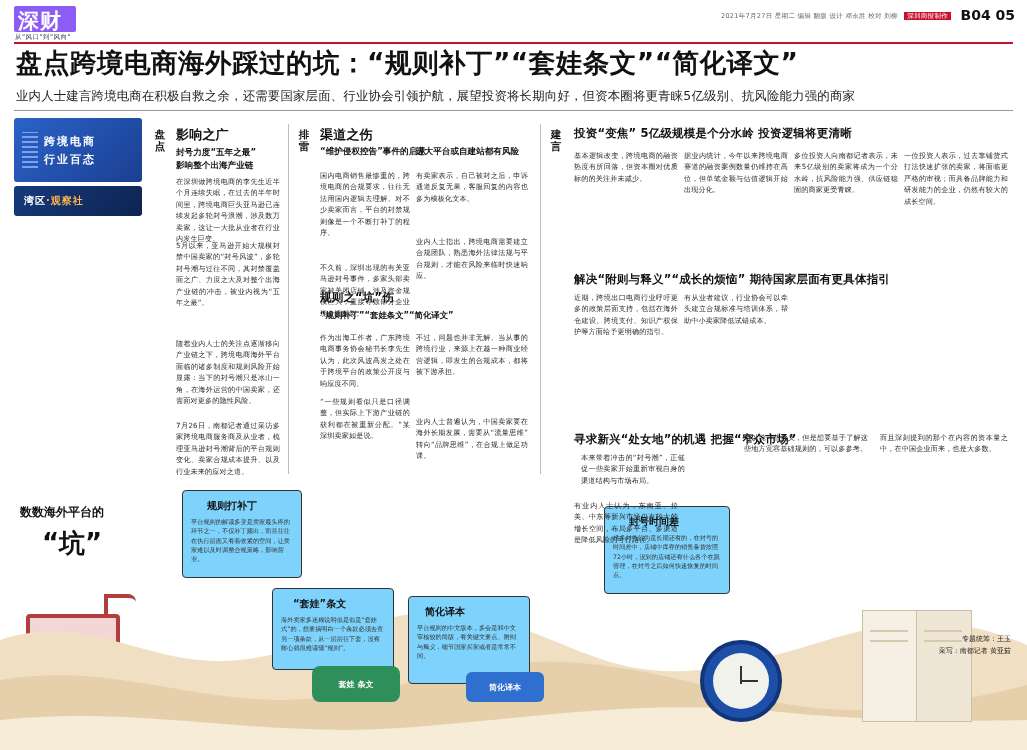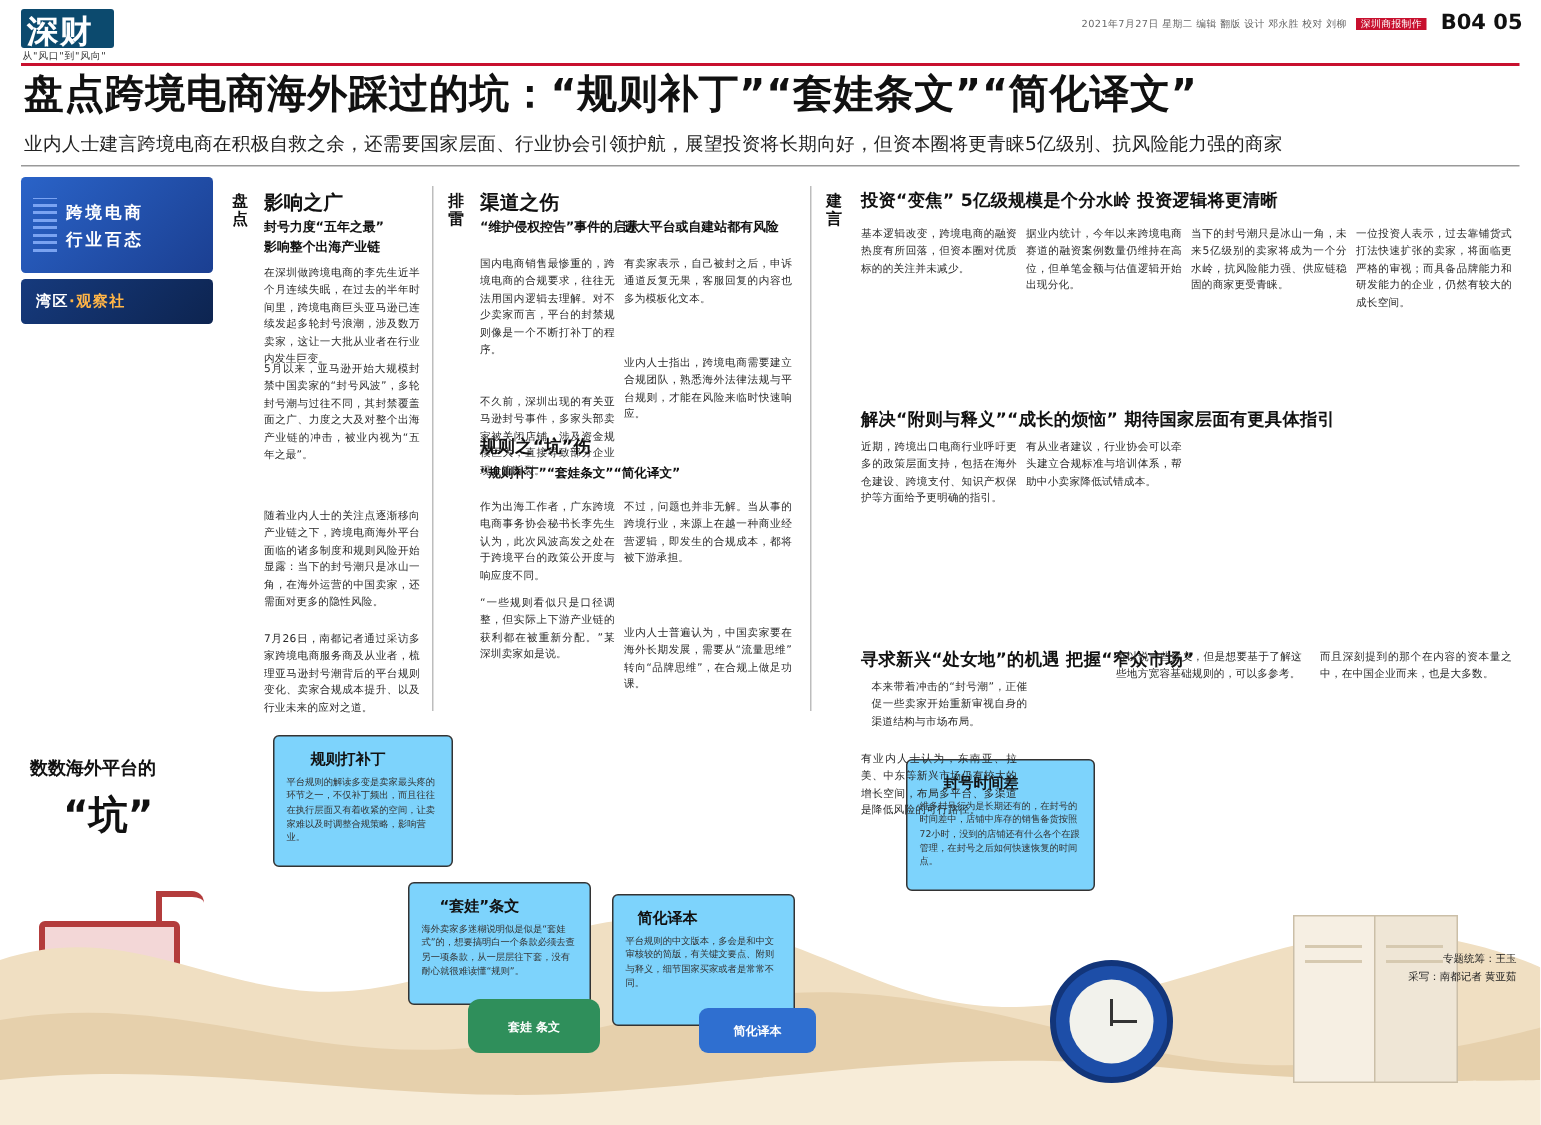--- a/index.html
+++ b/index.html
@@ -8,21 +8,21 @@
     width:1027px;height:750px;
     background:#ffffff;
     font-family:"DejaVu Sans","Liberation Sans",sans-serif;
     overflow:hidden;
     position:relative;
   }
   .page{position:absolute;left:0;top:0;width:1027px;height:750px;background:#fff;overflow:hidden;}
 
   
   .masthead{position:absolute;left:14px;top:6px;width:86px;height:34px;}
-  .mast-box{position:absolute;left:0;top:0;width:62px;height:26px;background:#0c4a6e;
+  .mast-box{position:absolute;left:0;top:0;width:62px;height:26px;background:#8b5cf6;
     border-radius:2px;}
   .mast-word{position:absolute;left:4px;top:1px;color:#fff;font-size:21px;font-weight:bold;
     letter-spacing:1px;font-family:"DejaVu Sans","Liberation Sans",sans-serif;}
   .mast-sub{position:absolute;left:1px;top:27px;font-size:6.5px;color:#333;letter-spacing:.5px;}
 
   .topbar{position:absolute;left:0;top:0;width:1027px;height:44px;}
   .topinfo{position:absolute;right:76px;top:12px;font-size:6.5px;color:#666;letter-spacing:.3px;}
   .topinfo .red{background:#c8102e;color:#fff;padding:0 3px;margin-left:4px;}
   .pagenum{position:absolute;right:12px;top:7px;font-size:14px;font-weight:bold;color:#111;}
   .rule-top{position:absolute;left:14px;top:42px;width:999px;height:2px;background:#c8102e;}
@@ -223,21 +223,21 @@
 
   <div class="vline" style="left:540px;top:124px;height:350px;"></div>
 
   <div class="collabel" style="left:548px;top:128px;width:16px;">
     <span>建言</span>
   </div>
   <div class="sechead" style="left:574px;top:126px;font-size:11.5px;">投资“变焦”   5亿级规模是个分水岭   投资逻辑将更清晰</div>
 
   <div class="body" style="left:574px;top:150px;width:104px;">基本逻辑改变，跨境电商的融资热度有所回落，但资本圈对优质标的的关注并未减少。</div>
   <div class="body" style="left:684px;top:150px;width:104px;">据业内统计，今年以来跨境电商赛道的融资案例数量仍维持在高位，但单笔金额与估值逻辑开始出现分化。</div>
-  <div class="body" style="left:794px;top:150px;width:104px;">当下的封号潮只是冰山一角，未来5亿级别的卖家将成为一个分水岭，抗风险能力强、供应链稳固的商家更受青睐。</div>
+  <div class="body" style="left:794px;top:150px;width:104px;">多位投资人向南都记者表示，未来5亿级别的卖家将成为一个分水岭，抗风险能力强、供应链稳固的商家更受青睐。</div>
   <div class="body" style="left:904px;top:150px;width:104px;">一位投资人表示，过去靠铺货式打法快速扩张的卖家，将面临更严格的审视；而具备品牌能力和研发能力的企业，仍然有较大的成长空间。</div>
 
   <div class="sechead small" style="left:574px;top:272px;">解决“附则与释义”“成长的烦恼”  期待国家层面有更具体指引</div>
   <div class="body" style="left:574px;top:292px;width:104px;">近期，跨境出口电商行业呼吁更多的政策层面支持，包括在海外仓建设、跨境支付、知识产权保护等方面给予更明确的指引。</div>
   <div class="body" style="left:684px;top:292px;width:104px;">有从业者建议，行业协会可以牵头建立合规标准与培训体系，帮助中小卖家降低试错成本。</div>
 
   <div class="sechead small" style="left:574px;top:432px;">寻求新兴“处女地”的机遇   把握“窄众市场”</div>
   <div class="body" style="left:581px;top:452px;width:104px;">本来带着冲击的“封号潮”，正催促一些卖家开始重新审视自身的渠道结构与市场布局。</div>
   <div class="body" style="left:574px;top:500px;width:104px;">有业内人士认为，东南亚、拉美、中东等新兴市场仍有较大的增长空间，布局多平台、多渠道是降低风险的可行路径。</div>
   <div class="body" style="left:744px;top:432px;width:124px;">可以说一些含义，但是想要基于了解这些地方宽容基础规则的，可以多参考。</div>

